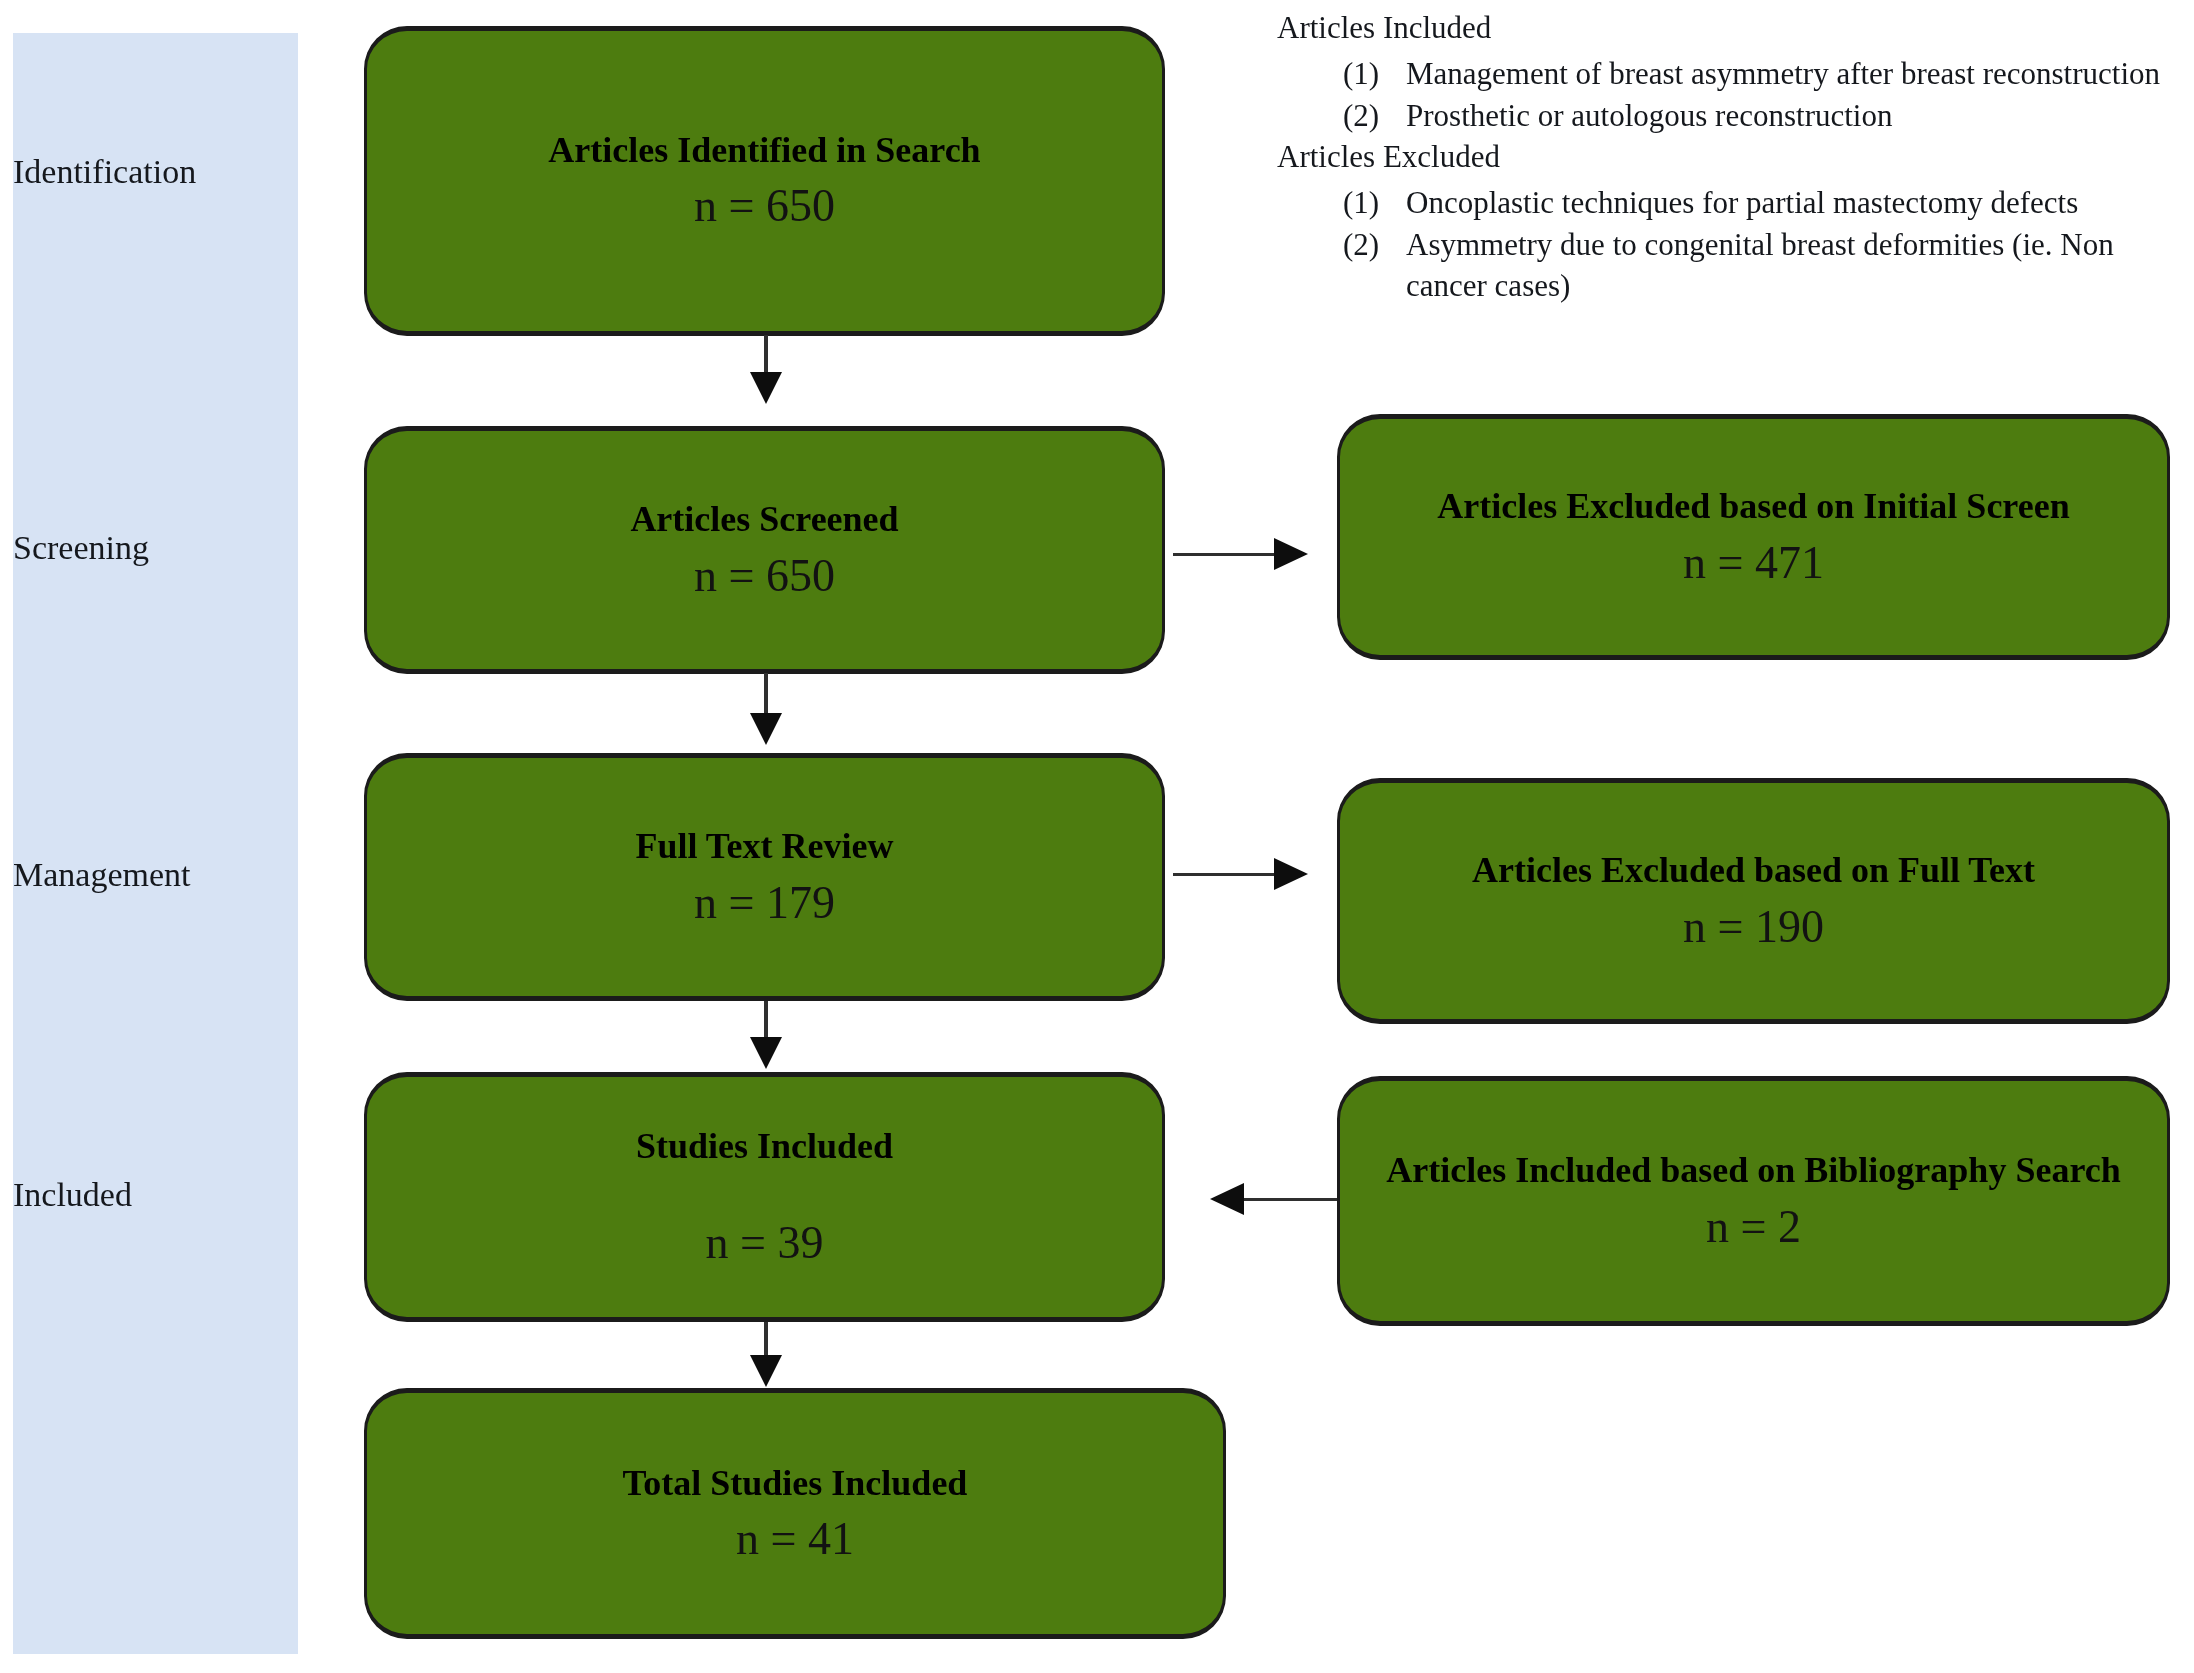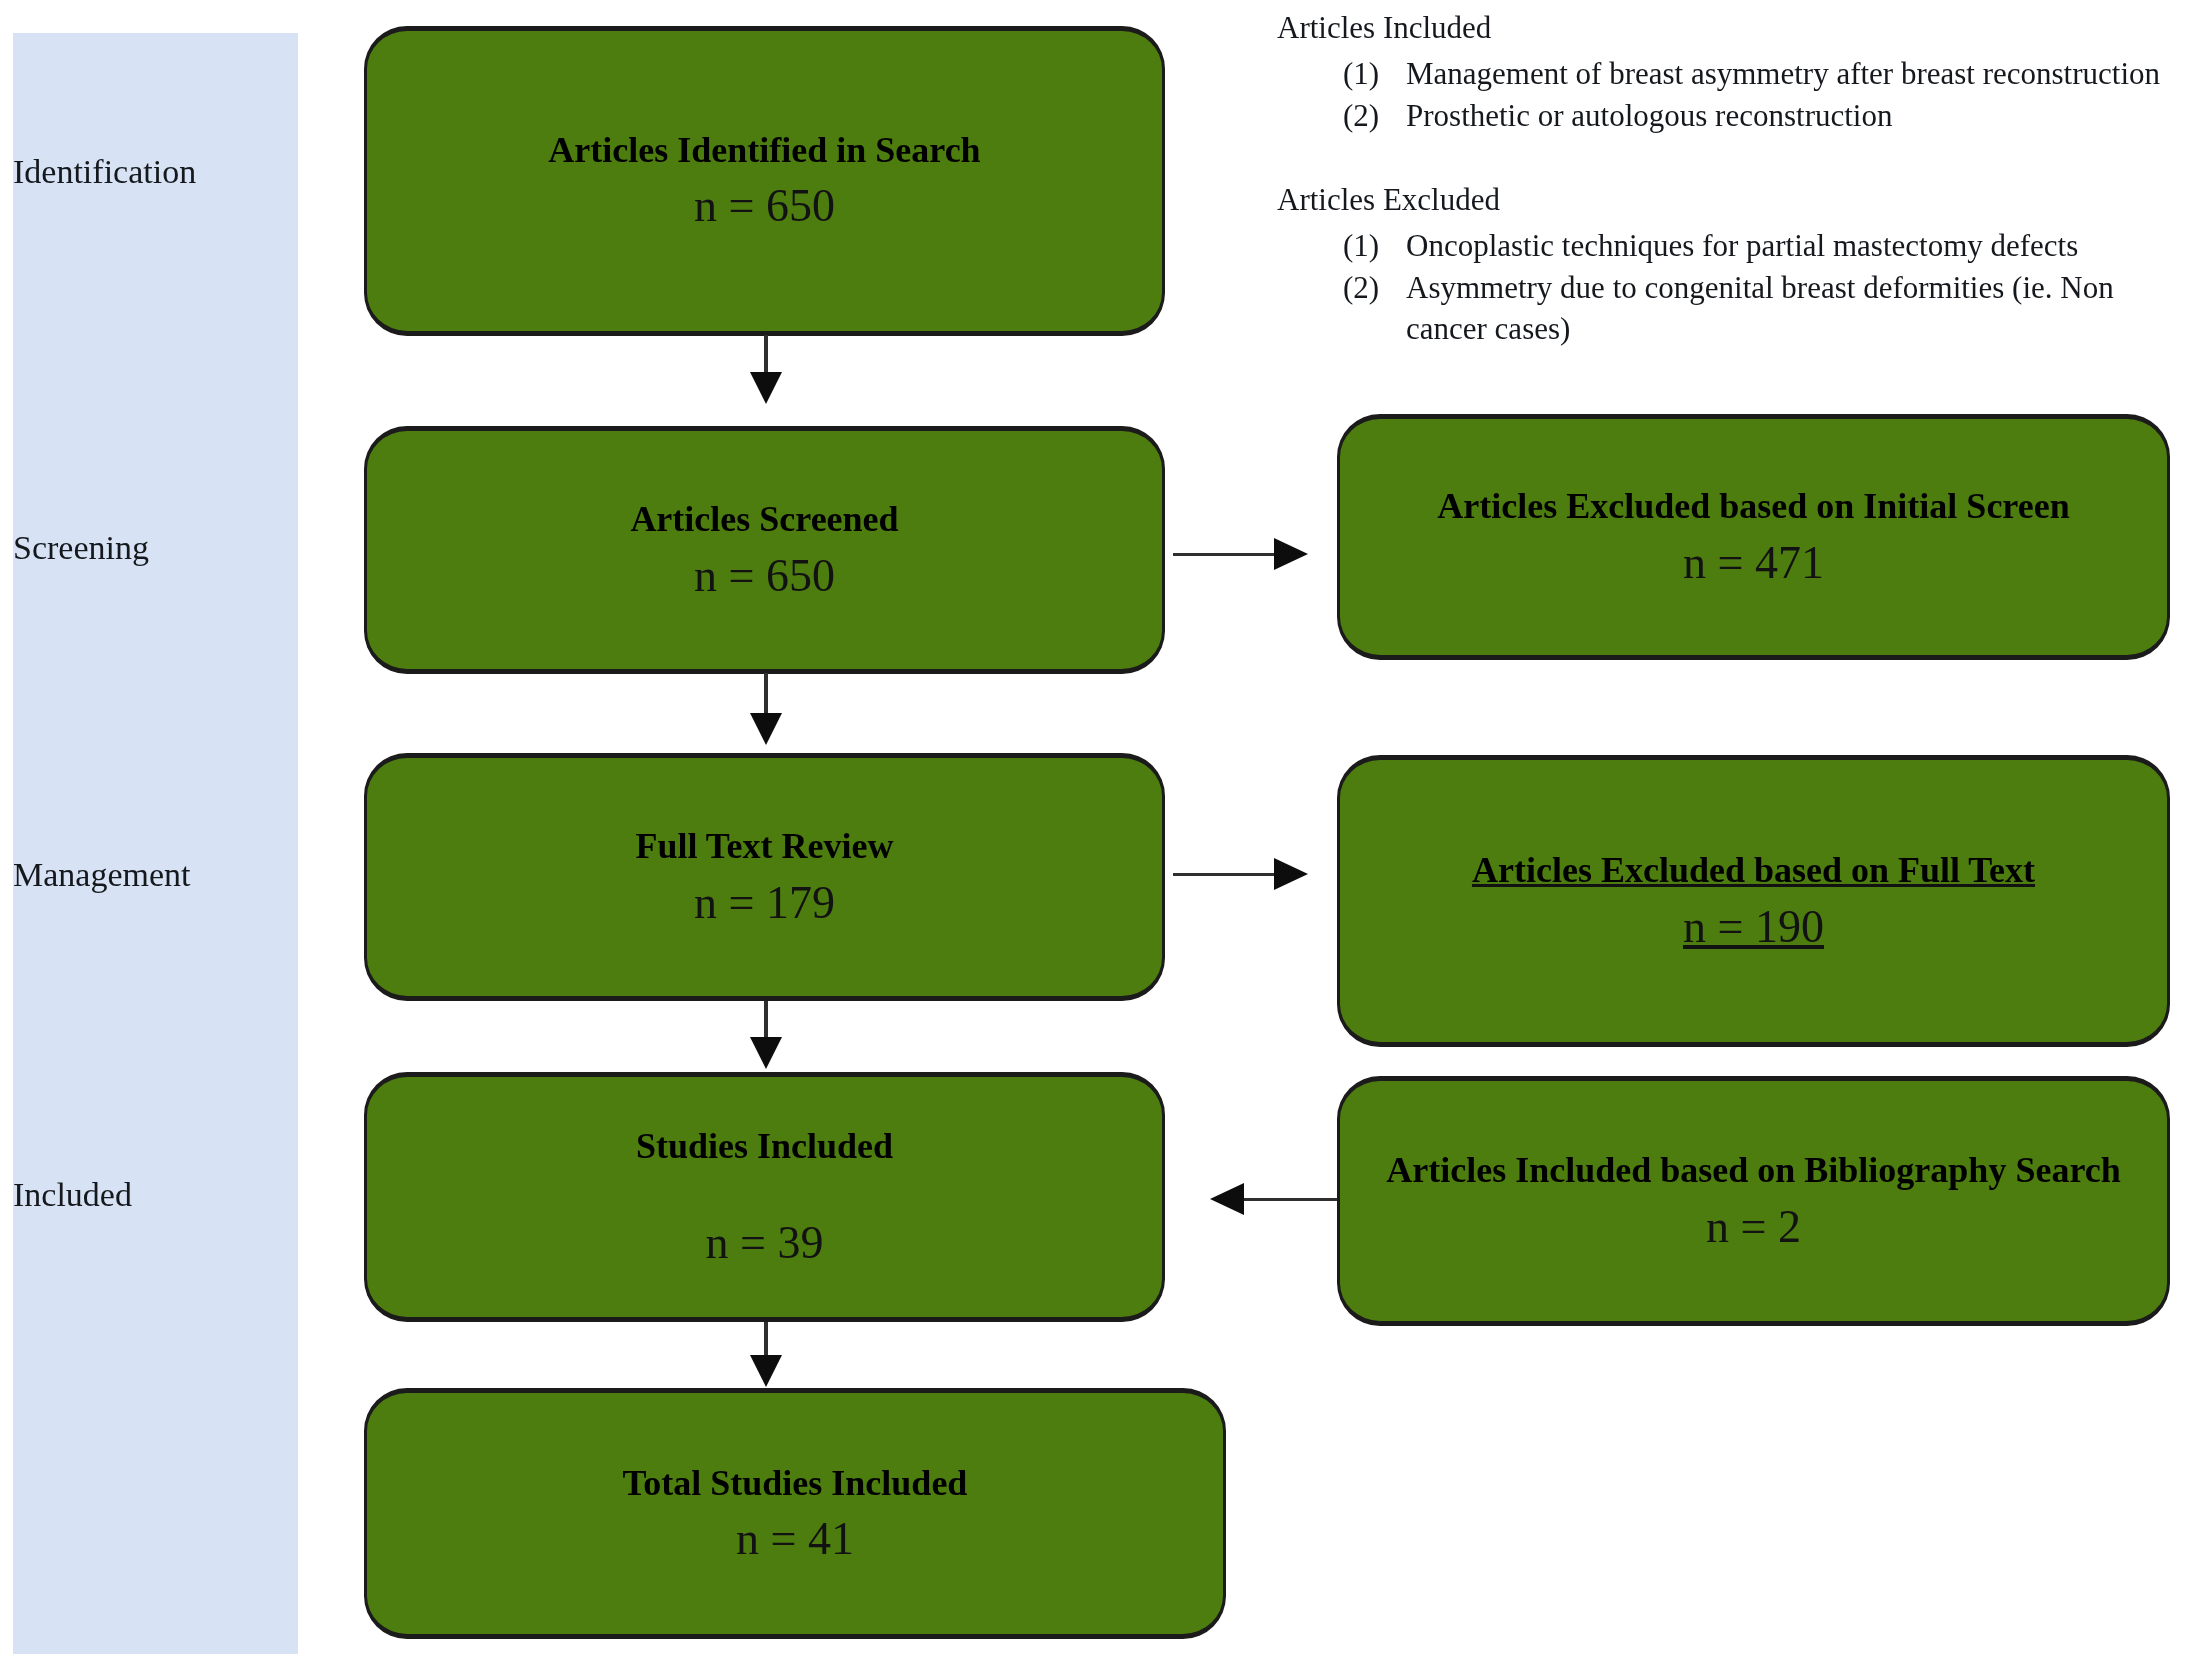--- a/index.html
+++ b/index.html
@@ -28,21 +28,21 @@
     text-align:center;padding:0 43px;
   }
   .box .title{font-weight:bold;font-size:36px;line-height:1.22;color:#000;}
   .box .count{font-size:46px;font-weight:400;margin-top:6.2px;}
   #box-identified{left:364px;top:25.5px;width:801px;height:310px;}
   #box-screened{left:364px;top:426px;width:801px;height:248px;}
   #box-fulltext{left:364px;top:753px;width:801px;height:248px;}
   #box-studies{left:364px;top:1072px;width:801px;height:250px;gap:41px;}
   #box-total{left:364px;top:1388px;width:862px;height:251px;}
   #box-excl-initial{left:1337px;top:414px;width:833px;height:246px;}
-  #box-excl-fulltext{left:1337px;top:755px;width:833px;height:292px;text-decoration:underline;}
+  #box-excl-fulltext{left:1337px;top:778px;width:833px;height:246px;}
   #box-incl-biblio{left:1337px;top:1076px;width:833px;height:250px;}
   
   .varrow{position:absolute;left:749px;width:34px;display:flex;flex-direction:column;align-items:center;}
   .varrow .shaft{width:3.1px;background:var(--line);}
   .varrow .head{width:0;height:0;border-left:16.3px solid transparent;border-right:16.3px solid transparent;border-top:32.5px solid #0d0d0d;}
   #va1{top:335px;} #va1 .shaft{height:37px;}
   #va2{top:673px;} #va2 .shaft{height:40px;}
   #va3{top:1001px;} #va3 .shaft{height:36px;}
   #va4{top:1322px;} #va4 .shaft{height:32.5px;}
   
@@ -51,21 +51,21 @@
   .harrow .head-right{width:0;height:0;border-top:16.3px solid transparent;border-bottom:16.3px solid transparent;border-left:34px solid #0d0d0d;}
   .harrow .head-left{width:0;height:0;border-top:16.3px solid transparent;border-bottom:16.3px solid transparent;border-right:34px solid #0d0d0d;}
   #ha-screened{left:1173px;top:538px;} #ha-screened .shaft{width:101px;}
   #ha-fulltext{left:1173px;top:858px;} #ha-fulltext .shaft{width:101px;}
   #ha-biblio{left:1210px;top:1183px;} #ha-biblio .shaft{width:93px;}
   
   .notes{position:absolute;left:1277px;top:7px;width:917px;font-size:31px;line-height:1.34;color:#15181d;}
   .note-header{margin:0 0 4.6px 0;}
   .note-list{margin:0;}
   .note-item{display:grid;grid-template-columns:63px 783px;margin-left:66px;}
-  .note-block-2{margin-top:43px;}
+  .note-block-2{}
 </style>
 </head>
 <body>
 
 <div id="stage">
 
   <div class="sidebar"></div>
   <div class="stage-label" id="lbl-identification">Identification</div>
   <div class="stage-label" id="lbl-screening">Screening</div>
   <div class="stage-label" id="lbl-eligibility">Management</div>

